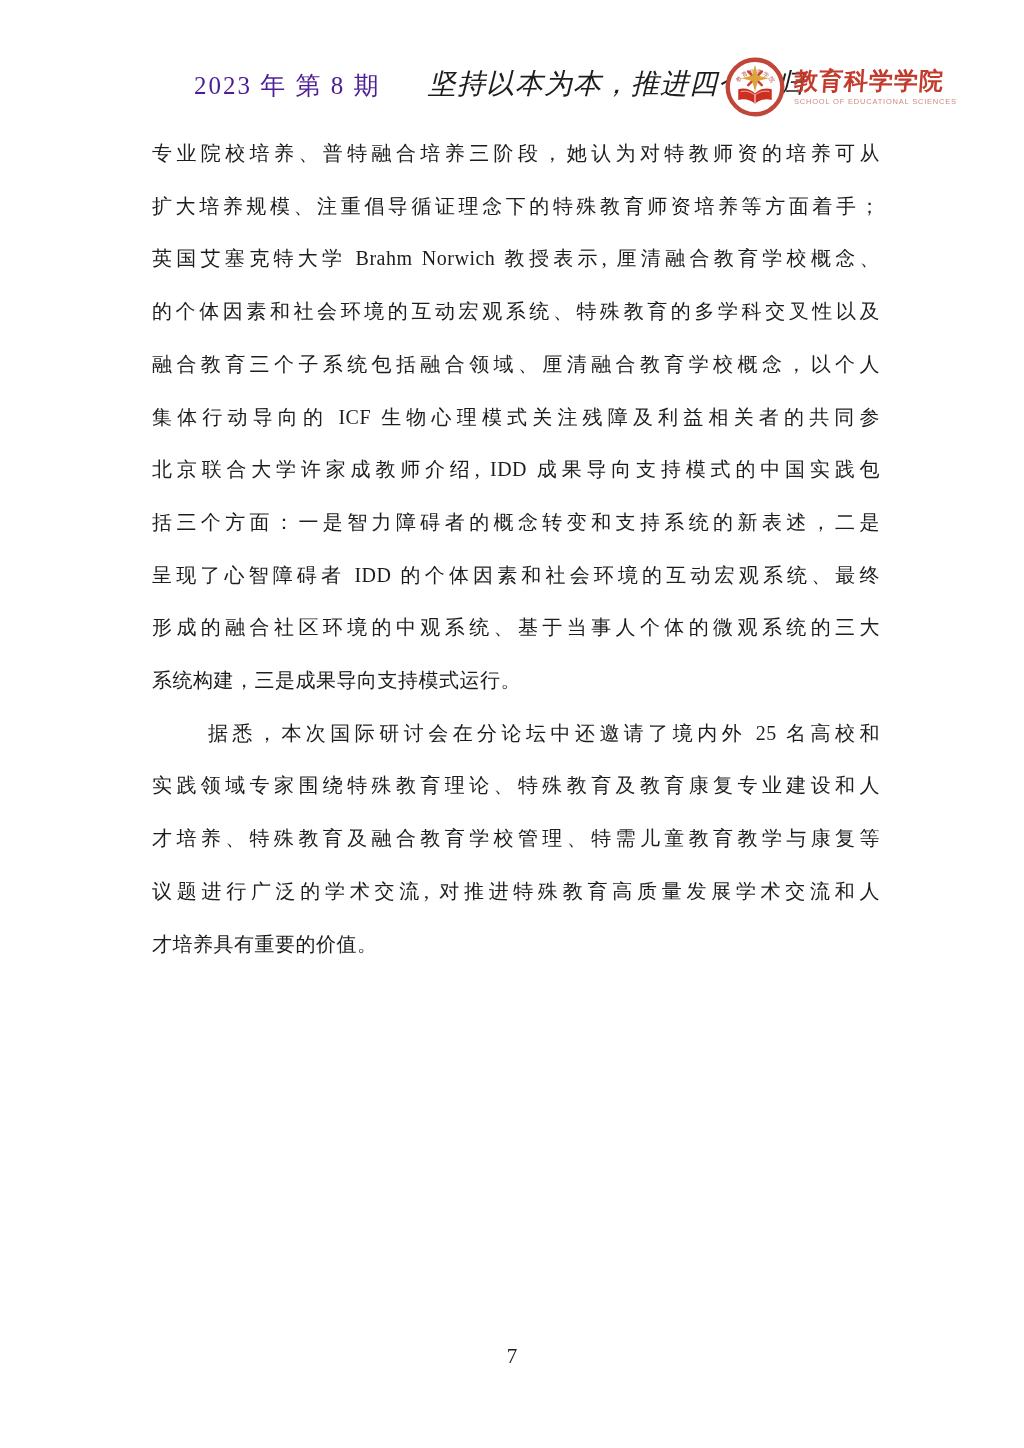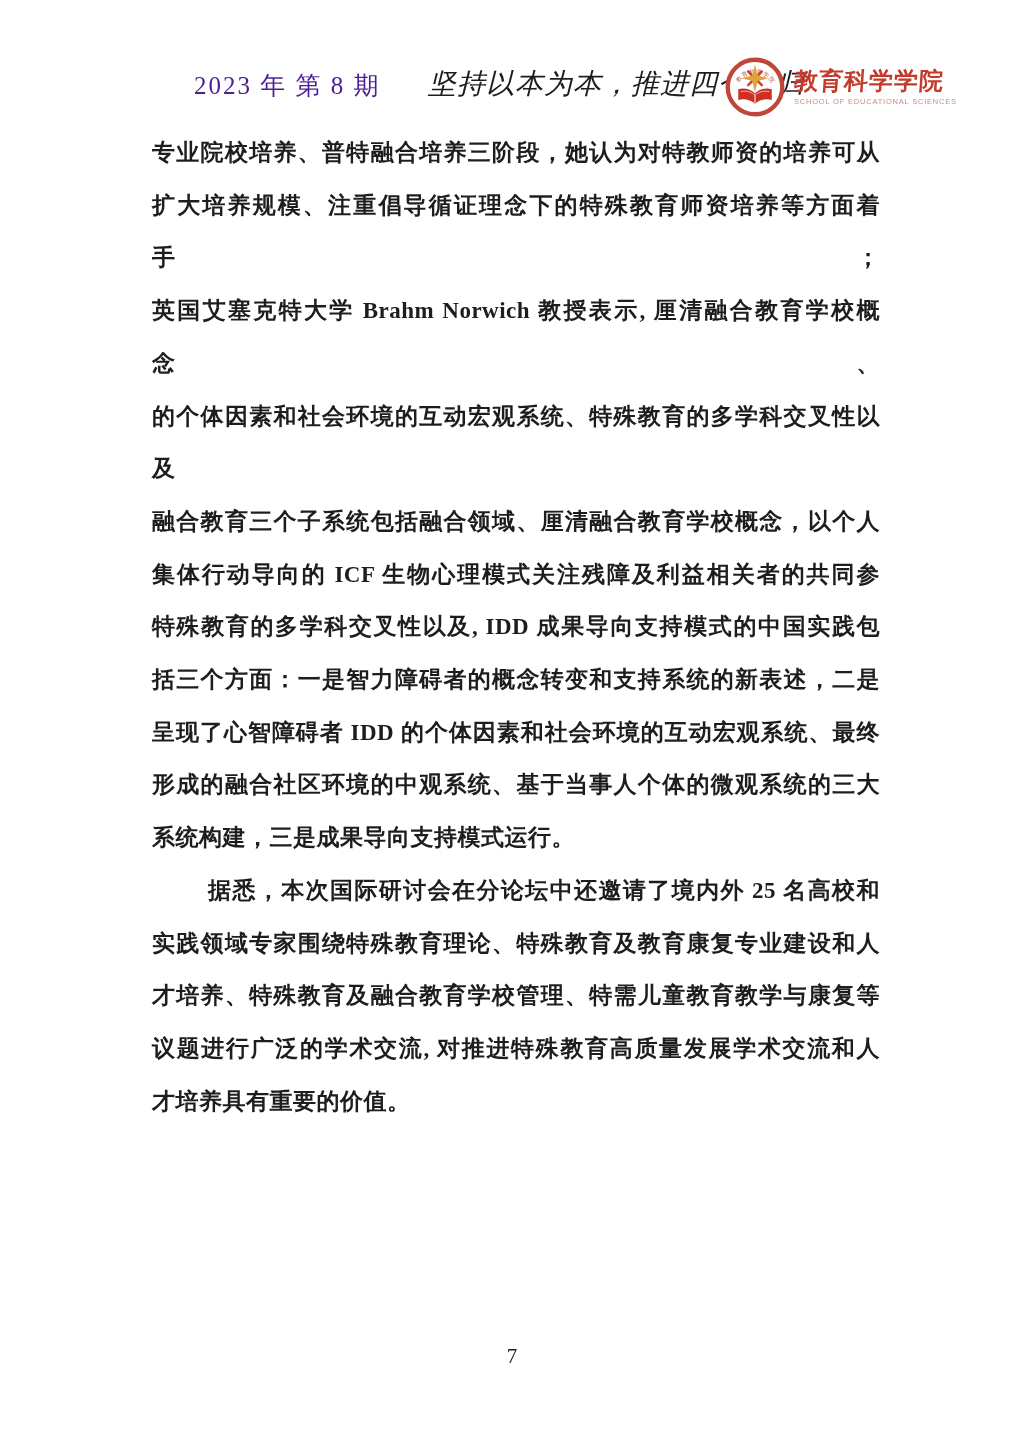--- a/index.html
+++ b/index.html
@@ -40,25 +40,24 @@
     font-family:"Liberation Sans", sans-serif;
     font-size:7.5px; line-height:9px; letter-spacing:0.8px;
     color:#c98d80; white-space:nowrap;
   }
 
   
   .body-text {
     position:absolute; left:152px; top:127px; width:728px;
   }
   .line {
-    font-size:23px; line-height:52.7px;
+    font-size:20px; line-height:52.7px;
     text-align:justify; text-align-last:justify;
     letter-spacing:0.5px;
     white-space:normal;
-    font-weight:bold;
   }
   .line.end { text-align-last:left; }
   .line.indent { text-indent:56px; }
 
   
   .page-num {
     position:absolute; left:0; top:1344px; width:100%;
     text-align:center; font-size:21px; color:#1d1d1d;
   }
 </style>
@@ -97,21 +96,21 @@
   </div>
 
   <div class="body-text">
     <div>
       <div class="line">专业院校培养、普特融合培养三阶段，她认为对特教师资的培养可从</div>
       <div class="line">扩大培养规模、注重倡导循证理念下的特殊教育师资培养等方面着手；</div>
       <div class="line">英国艾塞克特大学 Brahm Norwich 教授表示, 厘清融合教育学校概念、</div>
       <div class="line">的个体因素和社会环境的互动宏观系统、特殊教育的多学科交叉性以及</div>
       <div class="line">融合教育三个子系统包括融合领域、厘清融合教育学校概念，以个人</div>
       <div class="line">集体行动导向的 ICF 生物心理模式关注残障及利益相关者的共同参</div>
-      <div class="line">特殊教育的多学科交叉性以及, IDD 成果导向支持模式的中国实践包</div>
+      <div class="line">北京联合大学许家成教师介绍, IDD 成果导向支持模式的中国实践包</div>
       <div class="line">括三个方面：一是智力障碍者的概念转变和支持系统的新表述，二是</div>
       <div class="line">呈现了心智障碍者 IDD 的个体因素和社会环境的互动宏观系统、最终</div>
       <div class="line">形成的融合社区环境的中观系统、基于当事人个体的微观系统的三大</div>
       <div class="line end">系统构建，三是成果导向支持模式运行。</div>
     </div>
     <div>
       <div class="line indent">据悉，本次国际研讨会在分论坛中还邀请了境内外 25 名高校和</div>
       <div class="line">实践领域专家围绕特殊教育理论、特殊教育及教育康复专业建设和人</div>
       <div class="line">才培养、特殊教育及融合教育学校管理、特需儿童教育教学与康复等</div>
       <div class="line">议题进行广泛的学术交流, 对推进特殊教育高质量发展学术交流和人</div>

